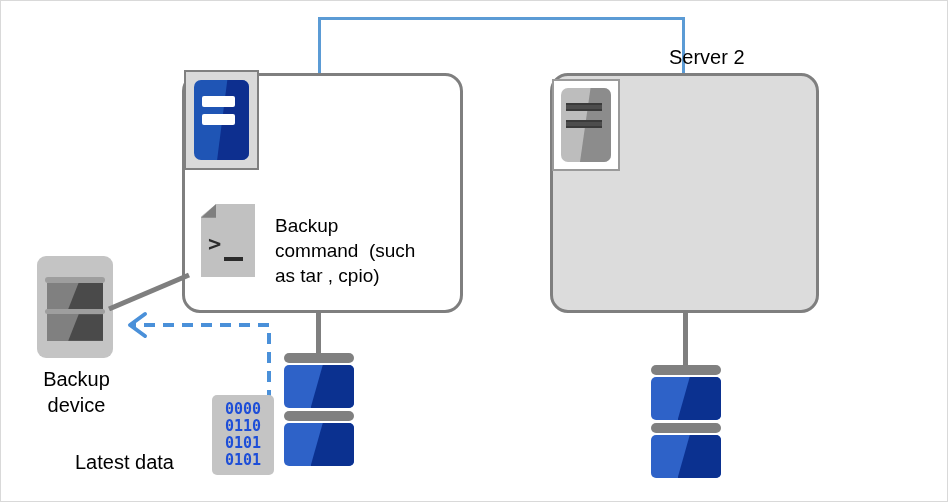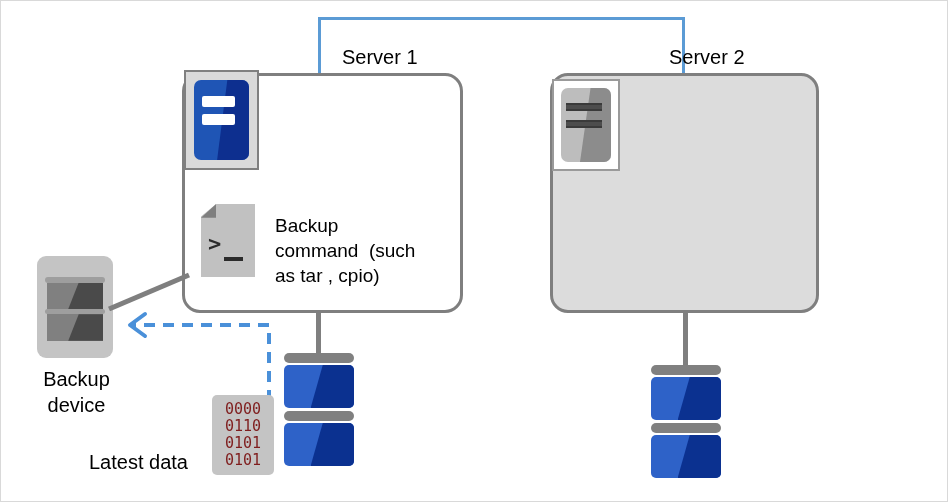--- a/index.html
+++ b/index.html
@@ -28,21 +28,21 @@
     line-height: 26px;
     white-space: pre;
   }
   .label-server1 { left: 341px; top: 43px; }
   .label-server2 { left: 668px; top: 43px; }
   .label-backup-device {
     left: 18px; top: 365px;
     width: 115px;
     text-align: center;
   }
-  .label-latest-data { left: 88px; top: 448px; }
+  .label-latest-data { left: 74px; top: 448px; }
   .label-backup-cmd {
     left: 274px; top: 212px;
     width: 175px;
     font-size: 19px;
     line-height: 25px;
   }
 
   
   .server-box {
     border: 3px solid #7f7f7f;
@@ -237,37 +237,36 @@
     width: 62px; height: 80px;
     background: #c4c4c4;
     border-radius: 5px;
   }
   .latest-data .bits {
     position: absolute;
     left: 0; top: 6px;
     width: 100%;
     font-family: "DejaVu Sans Mono", monospace;
     font-size: 15px;
-    font-weight: normal;
+    font-weight: bold;
     line-height: 17px;
-    color: #7f1d1d;
+    color: #1d4ed8;
     text-align: center;
     letter-spacing: 0px;
     white-space: pre;
   }
 </style>
 </head>
 <body>
 
 <div id="canvas">
 
   <div class="abs bracket"></div>
 
   <div class="abs server-box server1-box"></div>
-  <div class="abs label label-server1">Server 1</div>
 
   <div class="abs badge badge1">
     <div class="srv-icon1">
       <div class="shade"></div>
       <div class="bar bar-a"></div>
       <div class="bar bar-b"></div>
     </div>
   </div>
 
   <div class="abs script-icon">

